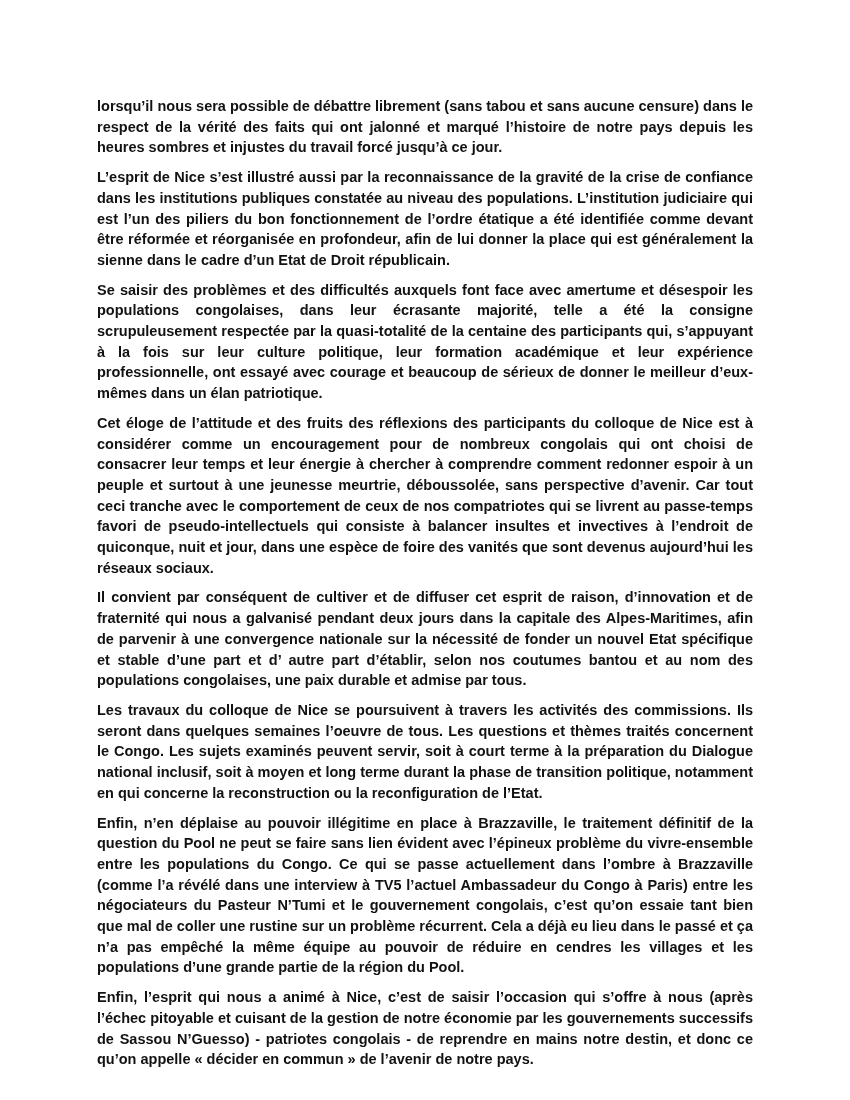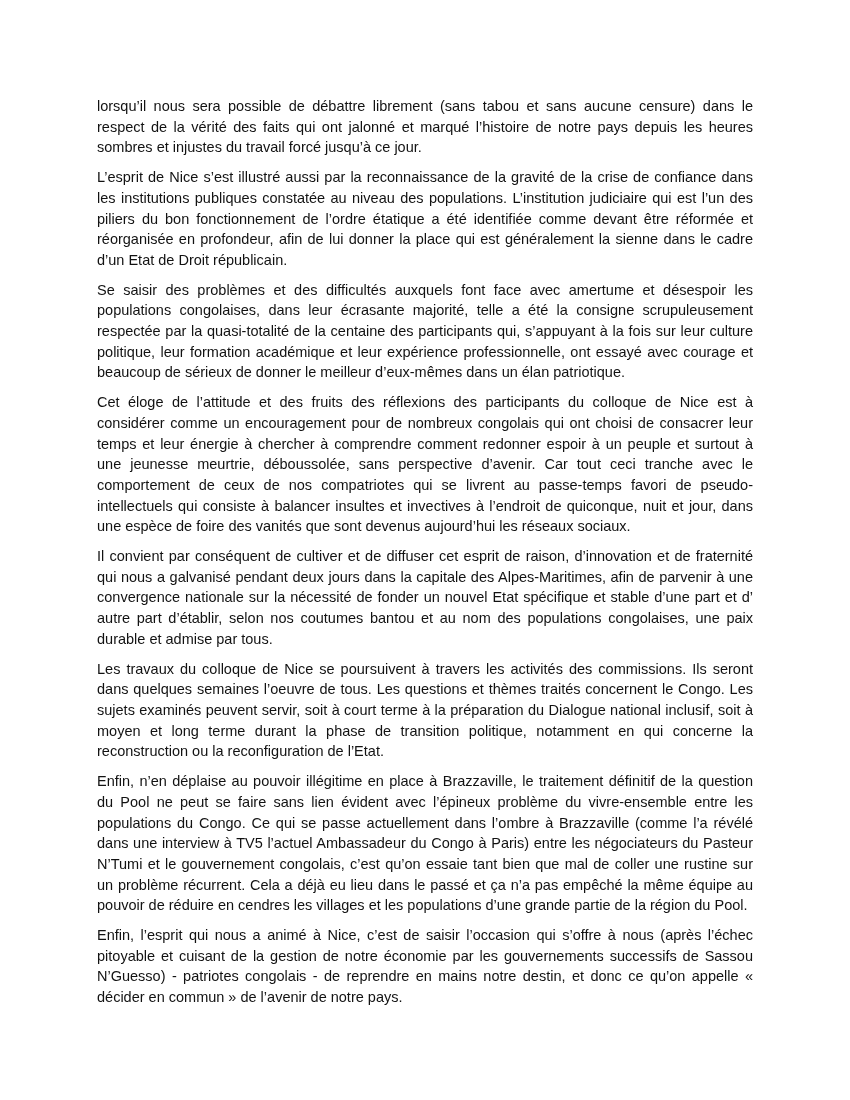--- a/index.html
+++ b/index.html
@@ -21,21 +21,21 @@
     left: 0;
     width: 850px;
     height: 1100px;
     background: #ffffff;
     padding: 96px 97px 0 97px;
   }
   .page p {
     margin: 0 0 9px 0;
     font-size: 14.5px;
     line-height: 20.7px;
-    font-weight: 400;
+    font-weight: 700;
     color: #121212;
     text-align: justify;
   }
 </style>
 </head>
 <body>
 
 <div class="page">
   <p>lorsqu’il nous sera possible de débattre librement (sans tabou et sans aucune censure) dans le respect de la vérité des faits qui ont jalonné et marqué l’histoire de notre pays depuis les heures sombres et injustes du travail forcé jusqu’à ce jour.</p>
   <p>L’esprit de Nice s’est illustré aussi par la reconnaissance de la gravité de la crise de confiance dans les institutions publiques constatée au niveau des populations. L’institution judiciaire qui est l’un des piliers du bon fonctionnement de l’ordre étatique a été identifiée comme devant être réformée et réorganisée en profondeur, afin de lui donner la place qui est généralement la sienne dans le cadre d’un Etat de Droit républicain.</p>

